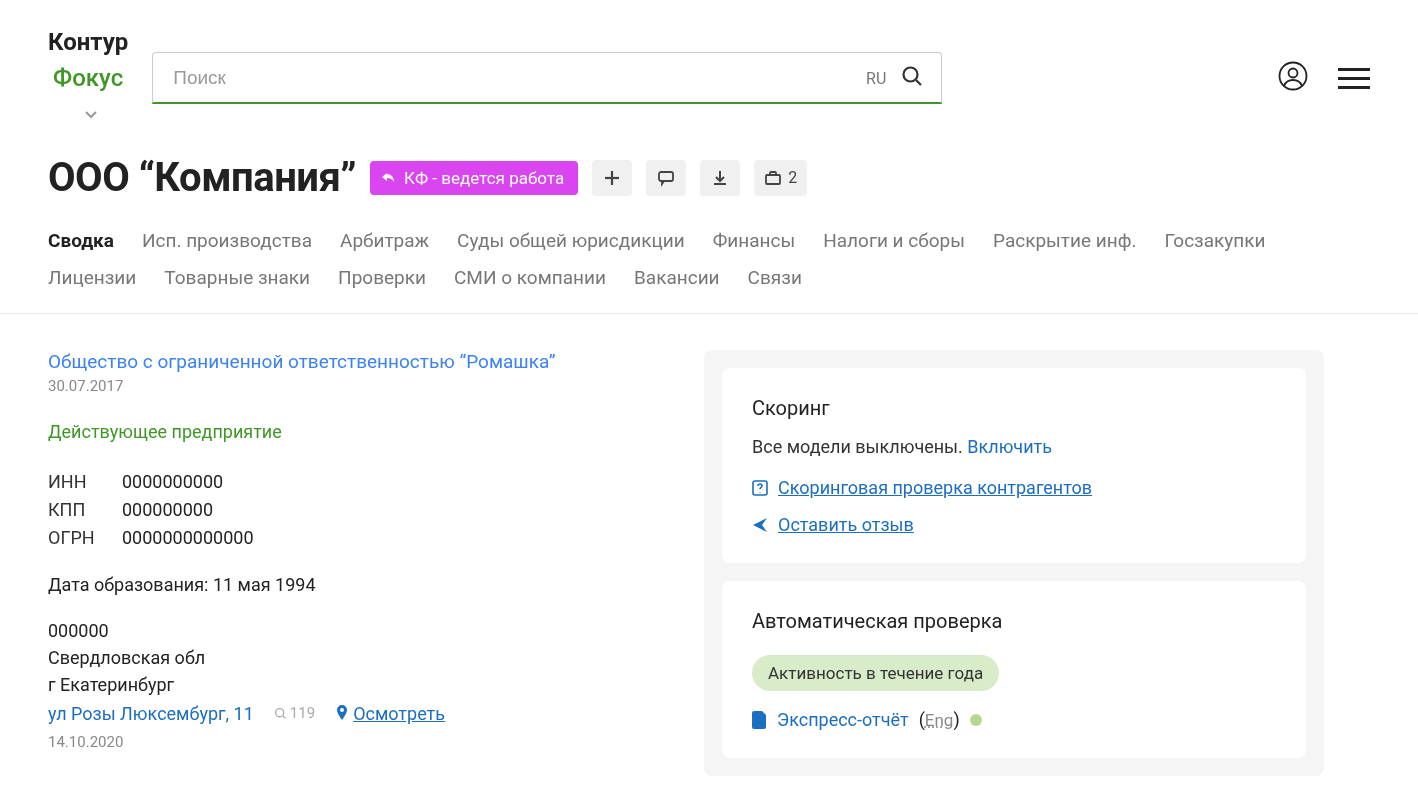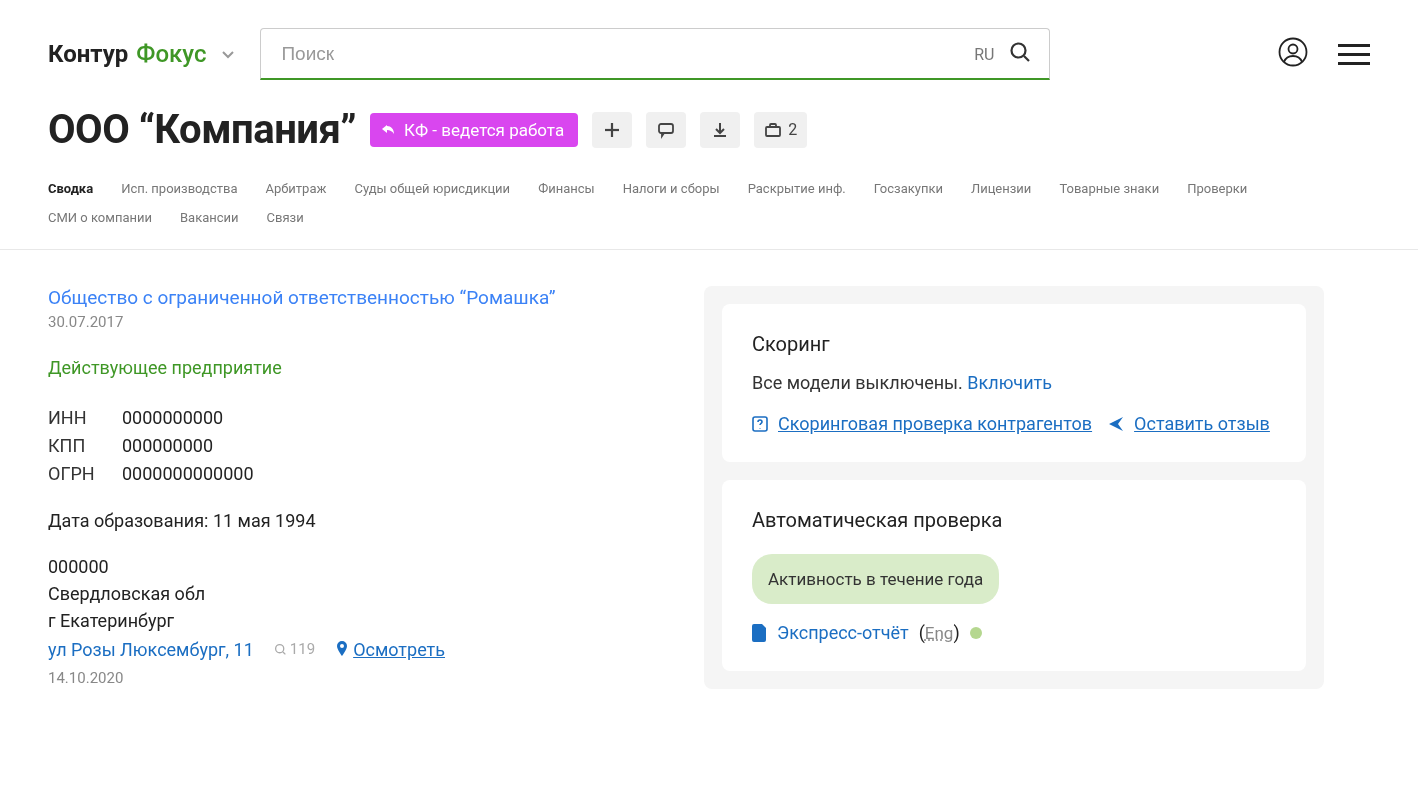--- a/index.html
+++ b/index.html
@@ -1,20 +1,20 @@
 <!DOCTYPE html>
 <html><head>
 <meta charset="utf-8">
 <style>
 * { margin: 0; padding: 0; box-sizing: border-box; }
 body { font-family: -apple-system, BlinkMacSystemFont, "Segoe UI", Roboto, Arial, sans-serif; background: #fff; color: #222; }
 
 
 .header { display: flex; align-items: center; padding: 28px 48px 18px 48px; gap: 24px; }
-.logo { display: flex; align-items: center; gap: 8px; font-size: 24px; font-weight: 700; }
+.logo { display: flex; align-items: center; gap: 8px; font-size: 24px; font-weight: 700; flex-direction: column; }
 .logo-kontour { color: #222; }
 .logo-focus { color: #3f9726; font-weight: 500; }
 .logo-chevron { color: #999; margin-left: 6px; }
 .search-wrap { flex: 1; position: relative; max-width: 790px; }
 .search-input { width: 100%; height: 52px; border: 1px solid #ccc; border-bottom: 2px solid #3f9726; border-radius: 4px 4px 0 0; font-size: 19px; padding: 0 68px 0 20px; outline: none; color: #999; }
 .search-input::placeholder { color: #999; }
 .search-lang { position: absolute; right: 56px; top: 50%; transform: translateY(-50%); color: #777; font-size: 16px; }
 .search-icon { position: absolute; right: 18px; top: 50%; transform: translateY(-50%); }
 .header-right { display: flex; align-items: center; gap: 30px; margin-left: auto; }
 .user-icon svg { width: 30px; height: 30px; }
@@ -24,21 +24,21 @@
 
 .title-row { display: flex; align-items: center; padding: 8px 48px 0 48px; gap: 14px; flex-wrap: wrap; }
 .company-title { font-size: 40px; font-weight: 700; letter-spacing: -0.5px; }
 .badge-dark { background: #d946ef; color: #fff; padding: 7px 14px 7px 10px; border-radius: 4px; font-size: 17px; display: inline-flex; align-items: center; gap: 8px; }
 .badge-dark svg { width: 16px; height: 16px; }
 .icon-btn { background: #f0f0f0; width: 40px; height: 36px; border-radius: 4px; display: inline-flex; align-items: center; justify-content: center; cursor: pointer; color: #444; }
 .icon-btn svg { width: 18px; height: 18px; }
 .icon-btn.withcount { width: auto; padding: 0 10px; gap: 6px; }
 
 
-.tabs { display: flex; flex-wrap: wrap; gap: 28px; padding: 28px 48px 24px 48px; font-size: 13px; row-gap: 14px; }
+.tabs { display: flex; flex-wrap: wrap; gap: 28px; padding: 28px 48px 24px 48px; font-size: 19px; row-gap: 14px; }
 .tab { color: #777; cursor: pointer; }
 .tab.active { color: #222; font-weight: 700; }
 
 .divider { border: none; border-top: 1px solid #e8e8e8; }
 
 
 .content { display: flex; padding: 36px 48px; gap: 36px; align-items: flex-start; }
 .left-col { flex: 1; max-width: 620px; }
 .full-name { font-size: 19px; color: #3b82f6; }
 .date-small { font-size: 15px; color: #888; margin-top: 4px; }
@@ -50,24 +50,24 @@
 .address-block { margin-top: 22px; font-size: 18px; line-height: 1.5; }
 .street-row { display: flex; align-items: center; gap: 20px; margin-top: 2px; text-align: center; }
 .link { color: #1b6ec2; text-decoration: none; }
 .muted-small { color: #aaa; font-size: 15px; display: inline-flex; align-items: center; gap: 3px; }
 .pin-link { color: #1b6ec2; display: inline-flex; align-items: center; gap: 4px; }
 
 .right-col { width: 620px; background: #f5f5f5; border-radius: 8px; padding: 18px; display: flex; flex-direction: column; gap: 18px; }
 .card { background: #fff; border-radius: 8px; padding: 28px 30px; }
 .card h3 { font-size: 20px; font-weight: 400; margin-bottom: 16px; }
 .card-text { font-size: 18px; color: #333; }
-.card-links { margin-top: 20px; display: flex; gap: 16px; }
+.card-links { margin-top: 20px; display: flex; flex-direction: column; gap: 16px; justify-content: flex-end; }
 .icon-link { display: inline-flex; align-items: center; gap: 10px; color: #1b6ec2; font-size: 18px; }
 .icon-link svg { width: 16px; height: 16px; flex-shrink: 0; }
-.pill { display: inline-block; background: #d9ecc9; color: #333; padding: 15px 16px; border-radius: 20px; font-size: 17px; margin-top: 6px; }
+.pill { display: inline-block; background: #d9ecc9; color: #333; padding: 8px 16px; border-radius: 20px; font-size: 17px; margin-top: 6px; }
 .report-row { margin-top: 18px; display: flex; align-items: center; gap: 10px; font-size: 18px; }
 .eng-label { color: #888; text-decoration: underline dotted; font-size: 17px; }
 .dot-green { width: 12px; height: 12px; border-radius: 50%; background: #b5d78f; display: inline-block; }
 </style>
 </head>
 <body>
 
 <div class="header">
   <div class="logo">
     <span class="logo-kontour">Контур</span>

